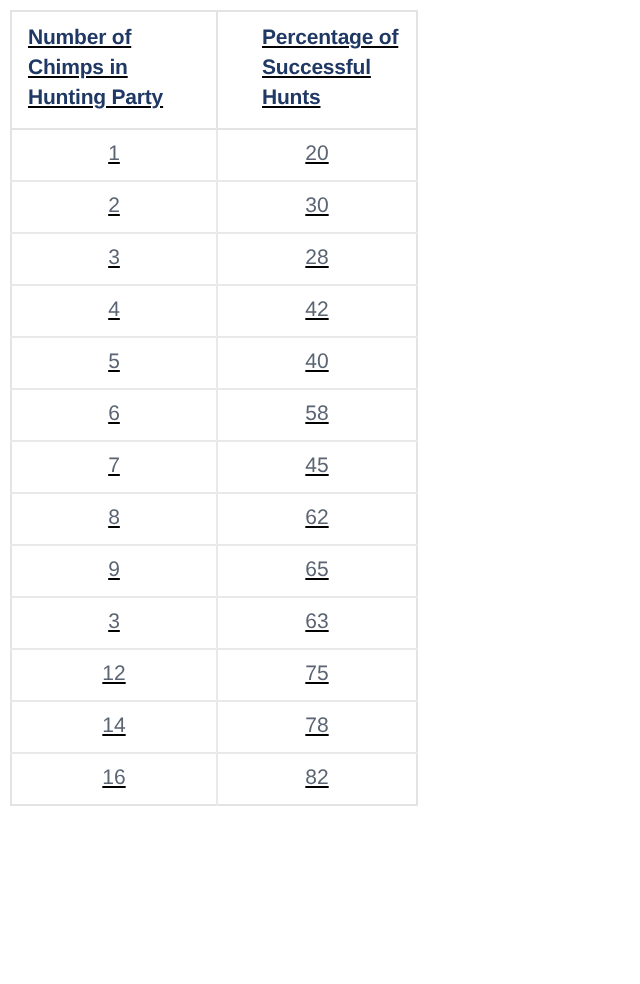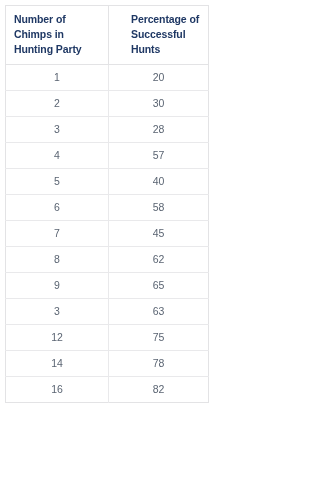--- a/index.html
+++ b/index.html
@@ -10,20 +10,21 @@
   body {
     width: 213px;
     height: 492px;
     font-family: "Liberation Sans", sans-serif;
     -webkit-font-smoothing: antialiased;
   }
   .table-wrap {
     padding: 5px 5px 4px 5px;
     box-sizing: border-box;
     width: 213px;
+    text-decoration: underline;
   }
   table.data-table {
     width: 203px;
     border-collapse: collapse;
     table-layout: fixed;
     border: 1px solid #e3e3e5;
   }
   table.data-table col.col-left  { width: 103px; }
   table.data-table col.col-right { width: 100px; }
 
@@ -79,21 +80,21 @@
         <tr>
           <td>2</td>
           <td>30</td>
         </tr>
         <tr>
           <td>3</td>
           <td>28</td>
         </tr>
         <tr>
           <td>4</td>
-          <td>57</td>
+          <td>42</td>
         </tr>
         <tr>
           <td>5</td>
           <td>40</td>
         </tr>
         <tr>
           <td>6</td>
           <td>58</td>
         </tr>
         <tr>

